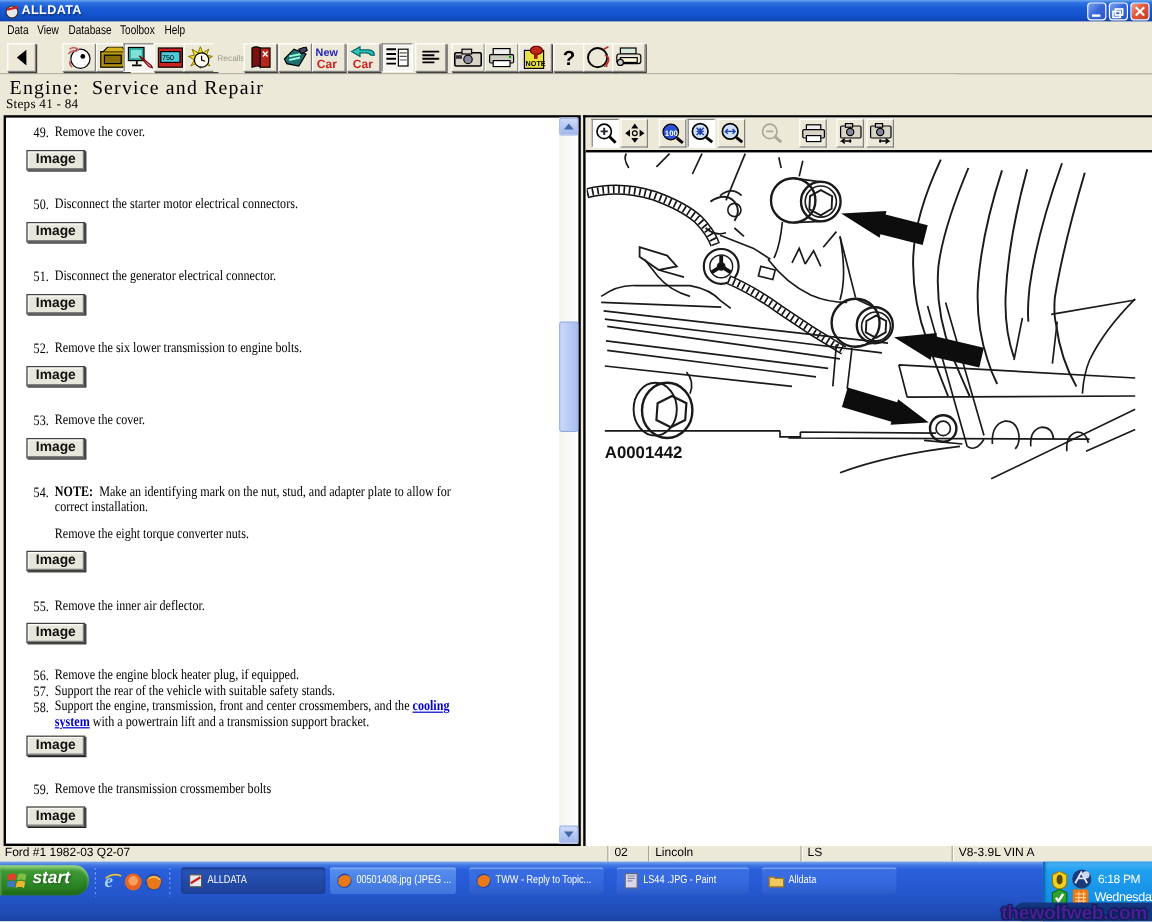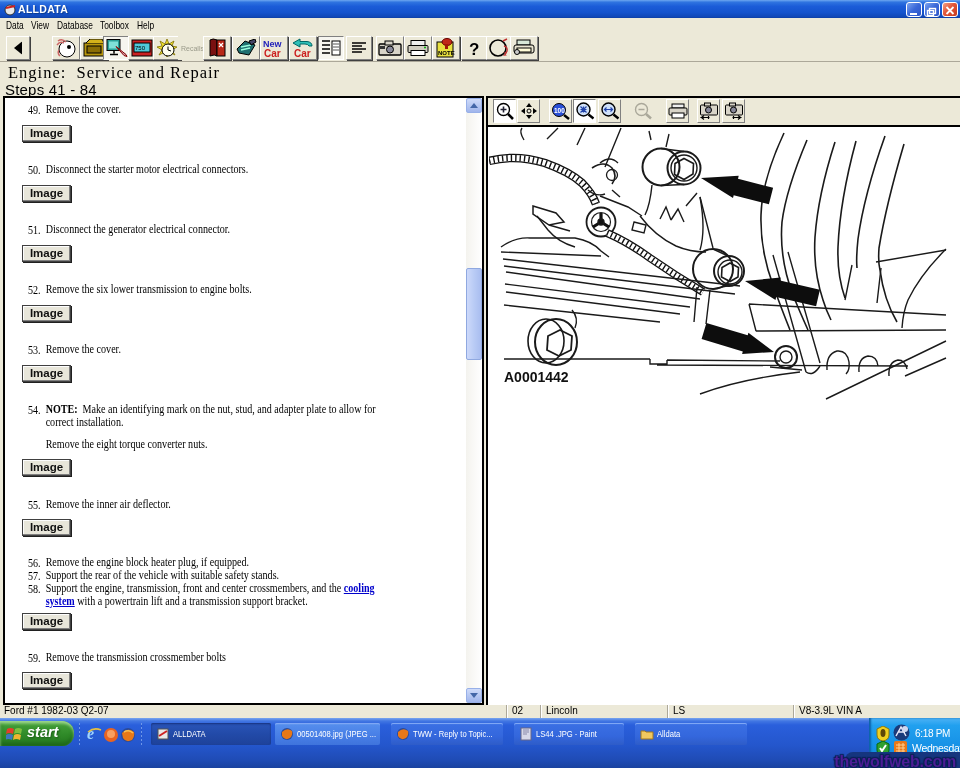--- a/index.html
+++ b/index.html
@@ -17,21 +17,21 @@
 #menubar span{position:absolute;top:1px;transform:scaleX(.8);transform-origin:0 0;}
 
 #toolbar{left:0;top:33px;width:960px;height:28px;background:#ece9d8;border-bottom:1px solid #aca899;}
 .tbtn{position:absolute;top:3px;width:28px;height:24px;background:#ece9d8;border:1px solid #ece9d8;box-sizing:border-box;}
 .tbtn.raise{border-color:#fff #808080 #808080 #fff;box-shadow:1px 1px 0 #404040;background:#ece9d8;padding-left:11px;}
 .tbtn.press{border-color:#808080 #fff #fff #808080;background:#f6f5ef;}
 .tbtn svg{position:absolute;left:50%;top:50%;transform:translate(-50%,-50%);}
 
 #hdr{left:0;top:62px;width:796px;height:33px;background:#ece9d8;}
 #hdr .h1{position:absolute;left:8px;top:1px;font-family:"Liberation Serif",serif;font-size:16.5px;letter-spacing:1px;color:#000;}
-#hdr .h2{position:absolute;left:5px;top:19px;font-family:Liberation Sans, sans-serif;font-size:15px;letter-spacing:.2px;color:#000;text-align:center;}
+#hdr .h2{position:absolute;left:5px;top:19px;font-family:Liberation Serif, serif;font-size:11px;letter-spacing:.2px;color:#000;text-align:center;}
 
 #lpanel{left:3px;top:96px;width:481px;height:609px;background:#fff;border:2px solid #000;box-sizing:border-box;}
 #rpanel{left:486px;top:96px;width:474px;height:609px;background:#fff;border-left:2px solid #000;border-top:2px solid #000;box-sizing:border-box;}
 #rtoolbar{position:absolute;left:0;top:0;width:472px;height:27px;background:#ece9d8;border-bottom:2px solid #000;}
 .rbtn{position:absolute;top:1px;width:23px;height:24px;background:#ece9d8;border:1px solid;box-sizing:border-box;
  border-color:#fff #808080 #808080 #fff;}
 .rbtn.press{border-color:#808080 #fff #fff #808080;background:#fff;}
 .rbtn svg{position:absolute;left:50%;top:50%;transform:translate(-50%,-50%);}
 
 #steps{position:absolute;left:0;top:0;width:460px;height:605px;font-family:"Liberation Serif",serif;font-size:12px;color:#000;padding-left:44px;}

